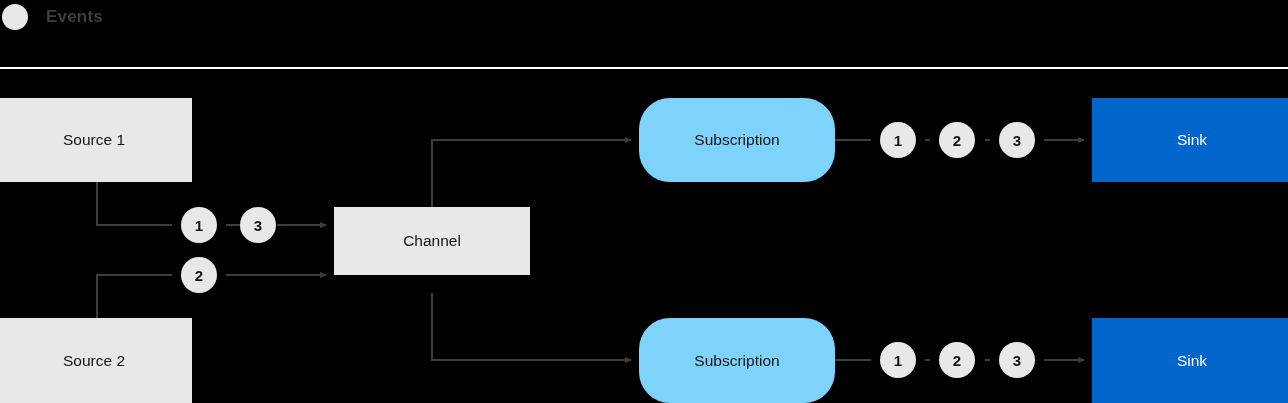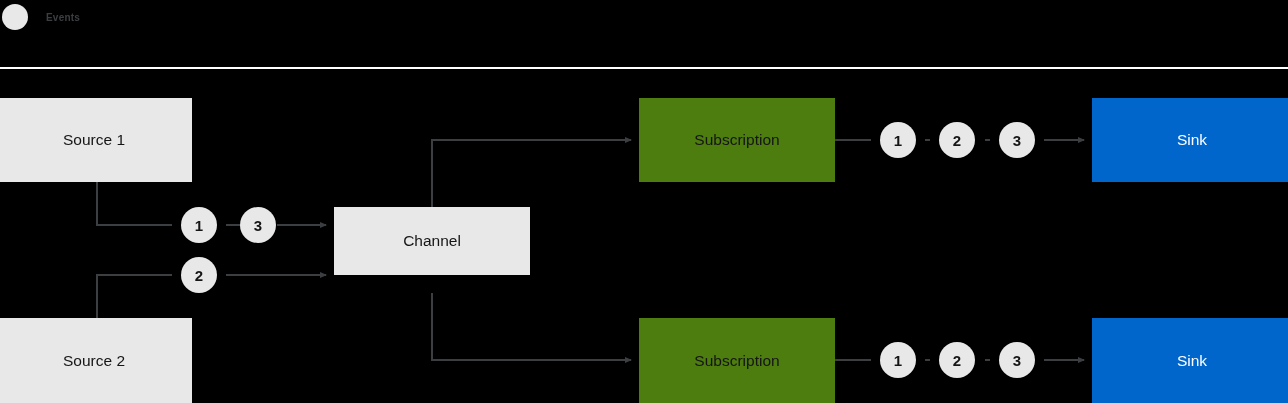--- a/index.html
+++ b/index.html
@@ -36,21 +36,21 @@
     width: 26px;
     height: 26px;
     border-radius: 50%;
     background: #e8e8e8;
     margin-left: 2px;
     flex: 0 0 auto;
   }
   .legend-label {
     margin-left: 18px;
     color: #3c3f42;
-    font-size: 10px;
+    font-size: 17px;
     font-weight: bold;
     letter-spacing: .2px;
   }
 
   .divider {
     position: absolute;
     left: 0;
     top: 67px;
     width: 1288px;
     height: 2px;
@@ -64,22 +64,23 @@
     align-items: center;
     justify-content: center;
     font-size: 15.5px;
     box-sizing: border-box;
   }
   .box-grey {
     background: #e8e8e8;
     color: #151515;
   }
   .box-light {
-    background: #4d7c0f;
+    background: #7dd3fc;
     color: #151515;
+    border-radius: 31px;
   }
   .box-blue {
     background: #0066cc;
     color: #ffffff;
   }
 
   .src1 { left: -4px;   top: 98px;  width: 196px; height: 84px; }
   .src2 { left: -4px;   top: 318px; width: 196px; height: 85px; }
   .channel { left: 334px; top: 207px; width: 196px; height: 68px; }
   .sub1 { left: 639px;  top: 98px;  width: 196px; height: 84px; }

